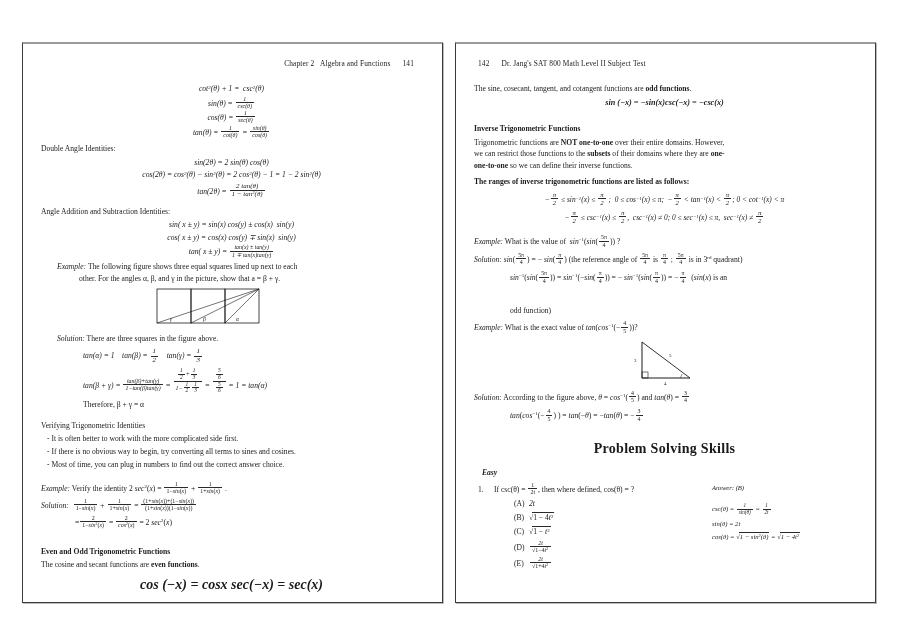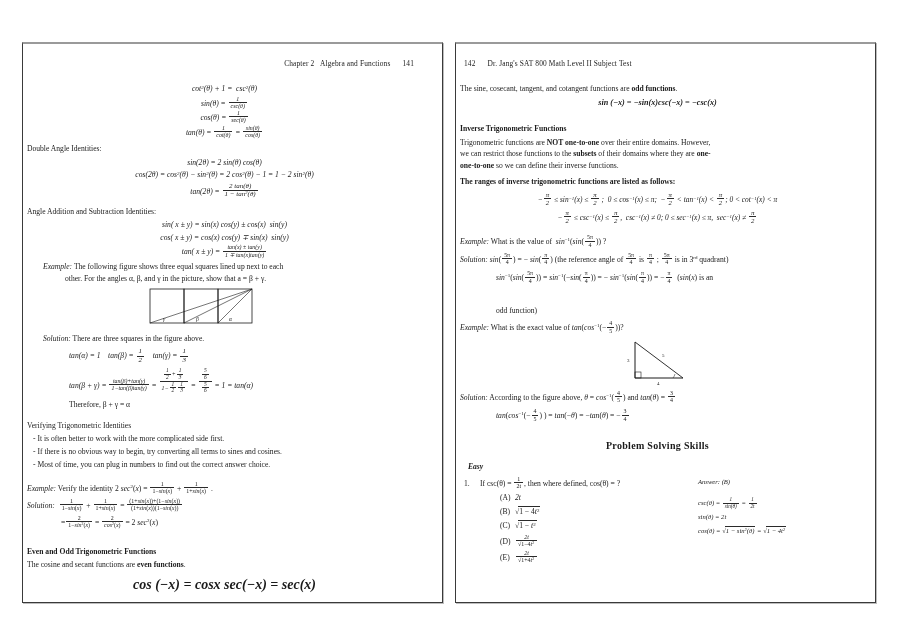--- a/index.html
+++ b/index.html
@@ -25,21 +25,21 @@
   }
   .page {
     position: relative;
     background: #ffffff;
     border: 1px solid #3a3a3a;
     border-top: 2px solid #9a9a9a;
     box-shadow: 1px 1px 0 #bdbdbd;
     box-sizing: border-box;
     width: 421px;
     height: 561px;
-    padding: 14px 20px 10px 4px;
+    padding: 14px 20px 10px 18px;
     font-size: 7.6px;
     line-height: 1.52;
     overflow: hidden;
   }
   .page-left { }
   .page-right { }
 
   
   .hdr {
     font-size: 7.4px;
@@ -105,21 +105,21 @@
     display: block;
   }
   .fig-tri {
     margin: 4px auto 4px auto;
     display: block;
   }
 
   
   .ps-title {
     font-weight: bold;
-    font-size: 10px;
+    font-size: 14px;
     text-align: center;
     margin: 16px 0 8px 0;
     letter-spacing: .3px;
   }
   .easy-lbl {
     font-style: italic;
     font-weight: bold;
     margin: 4px 0 3px 8px;
   }
   .qrow {

